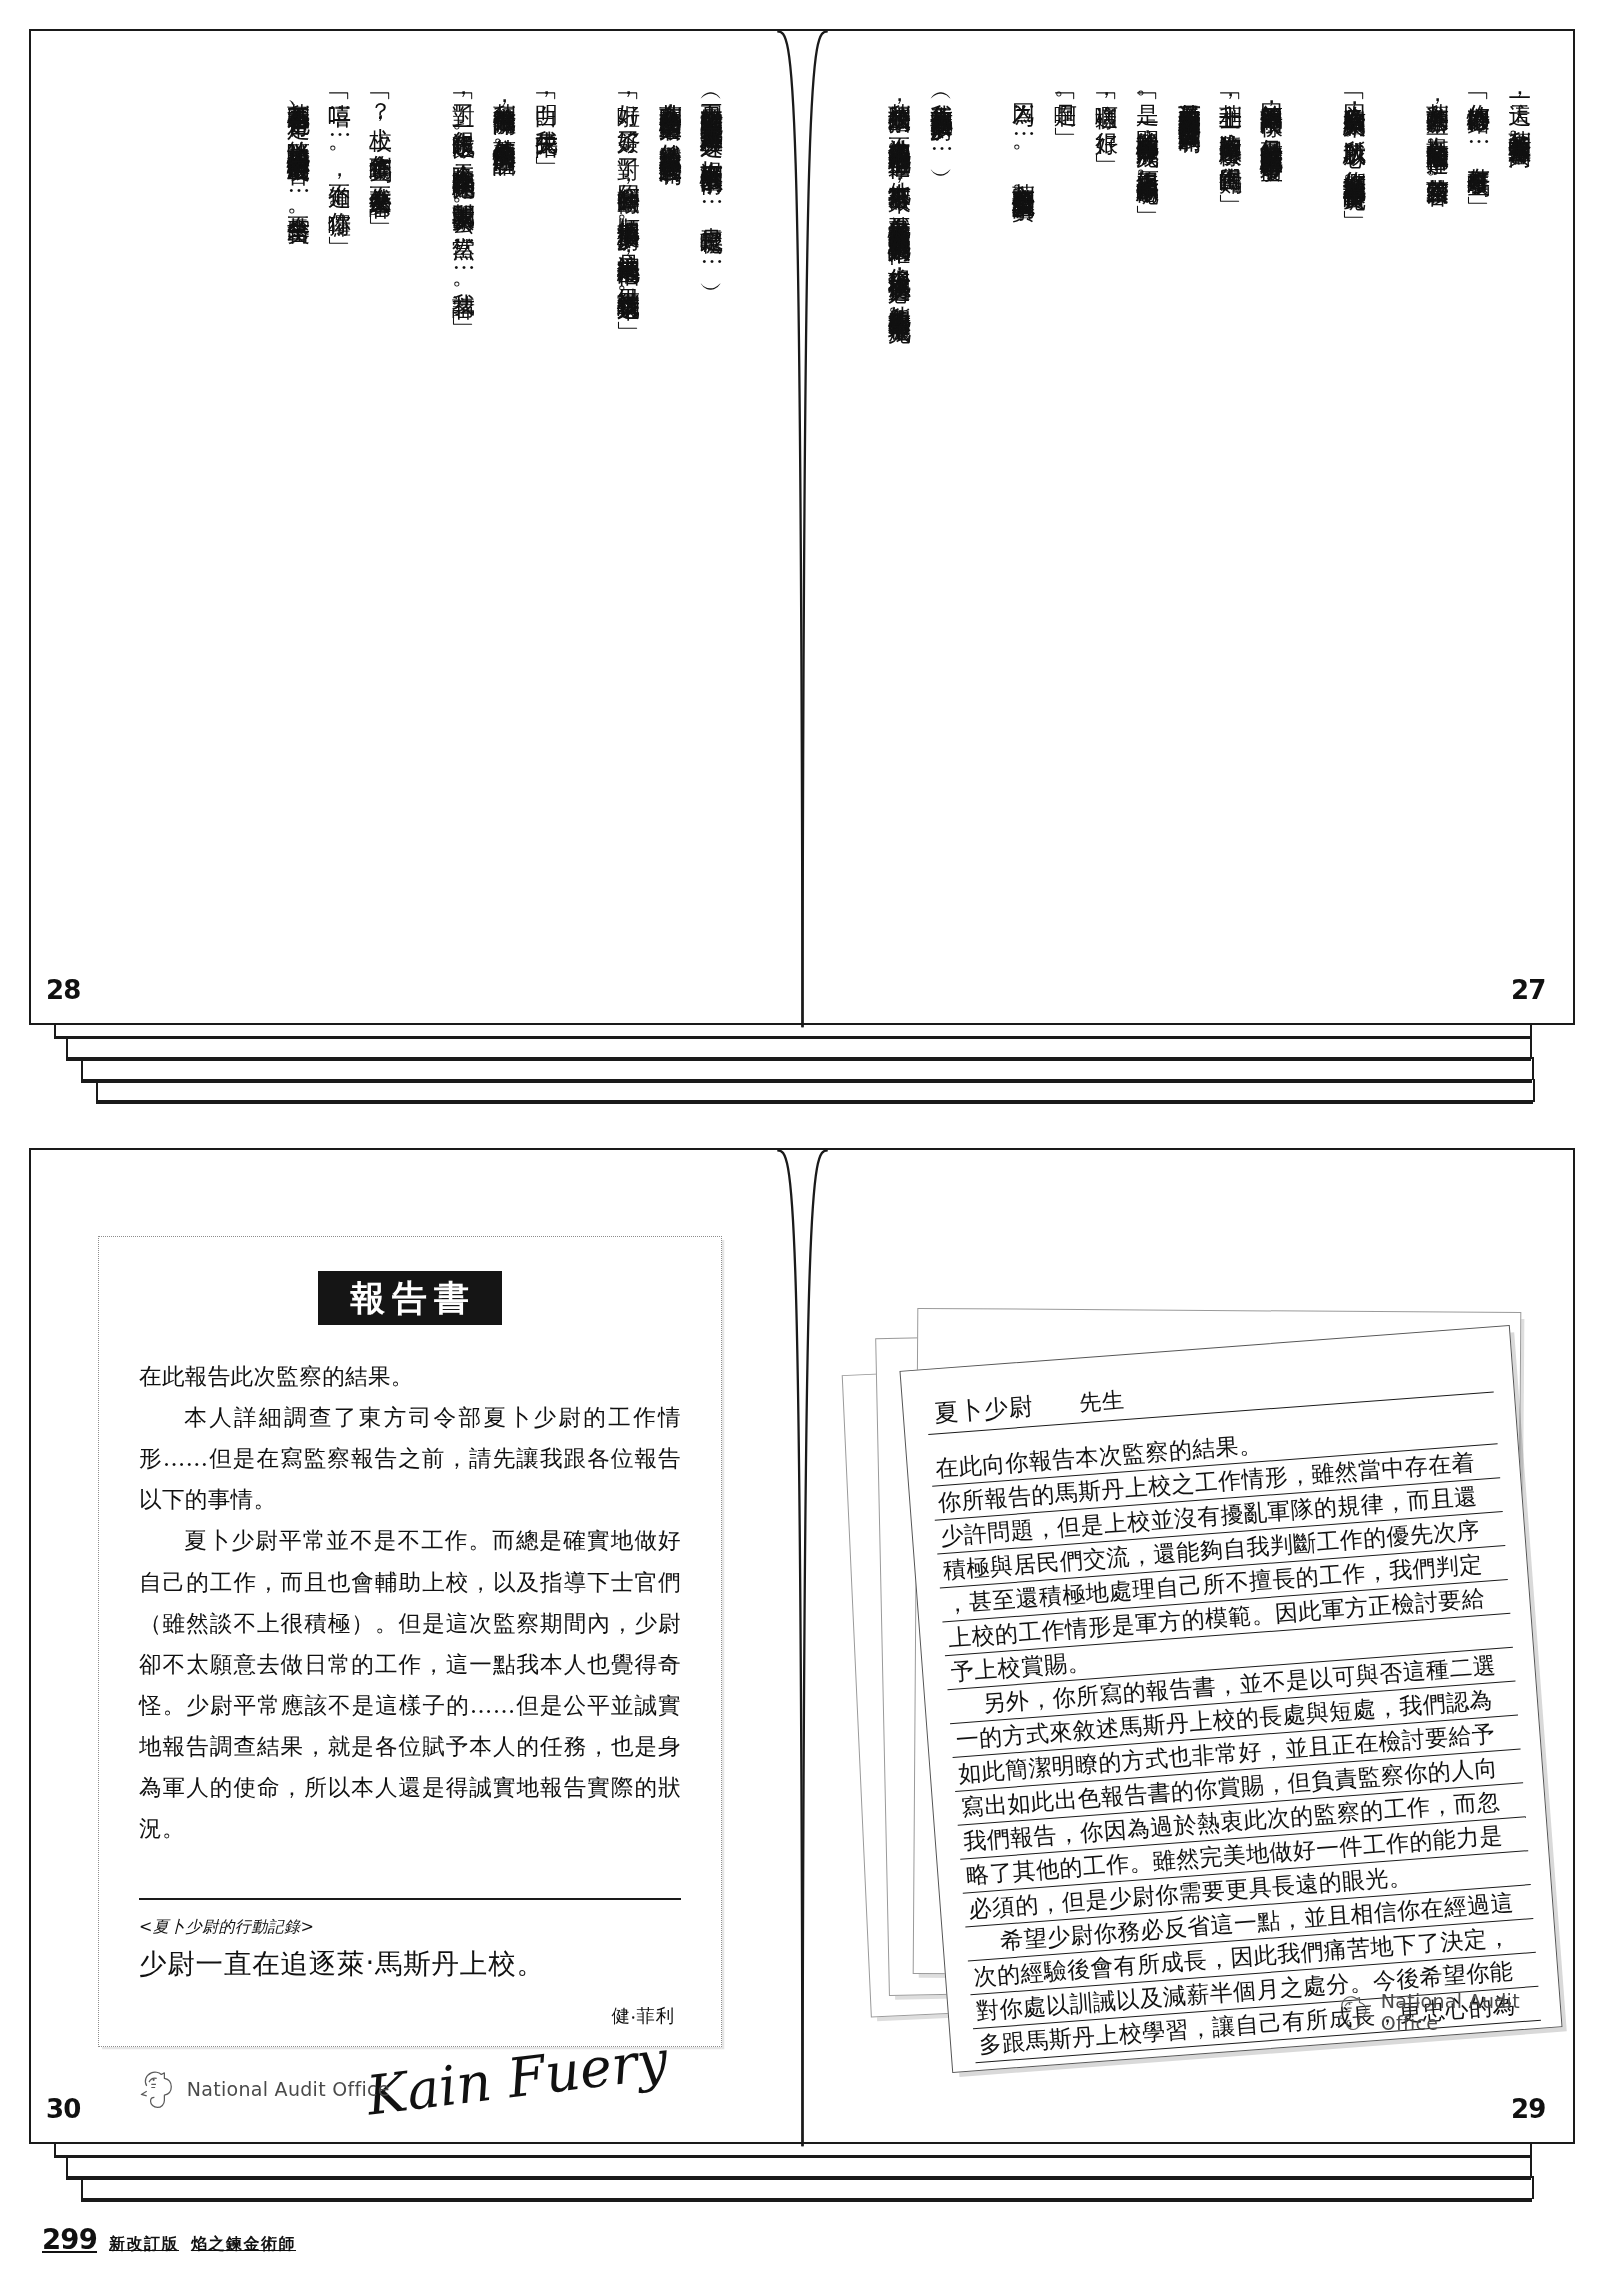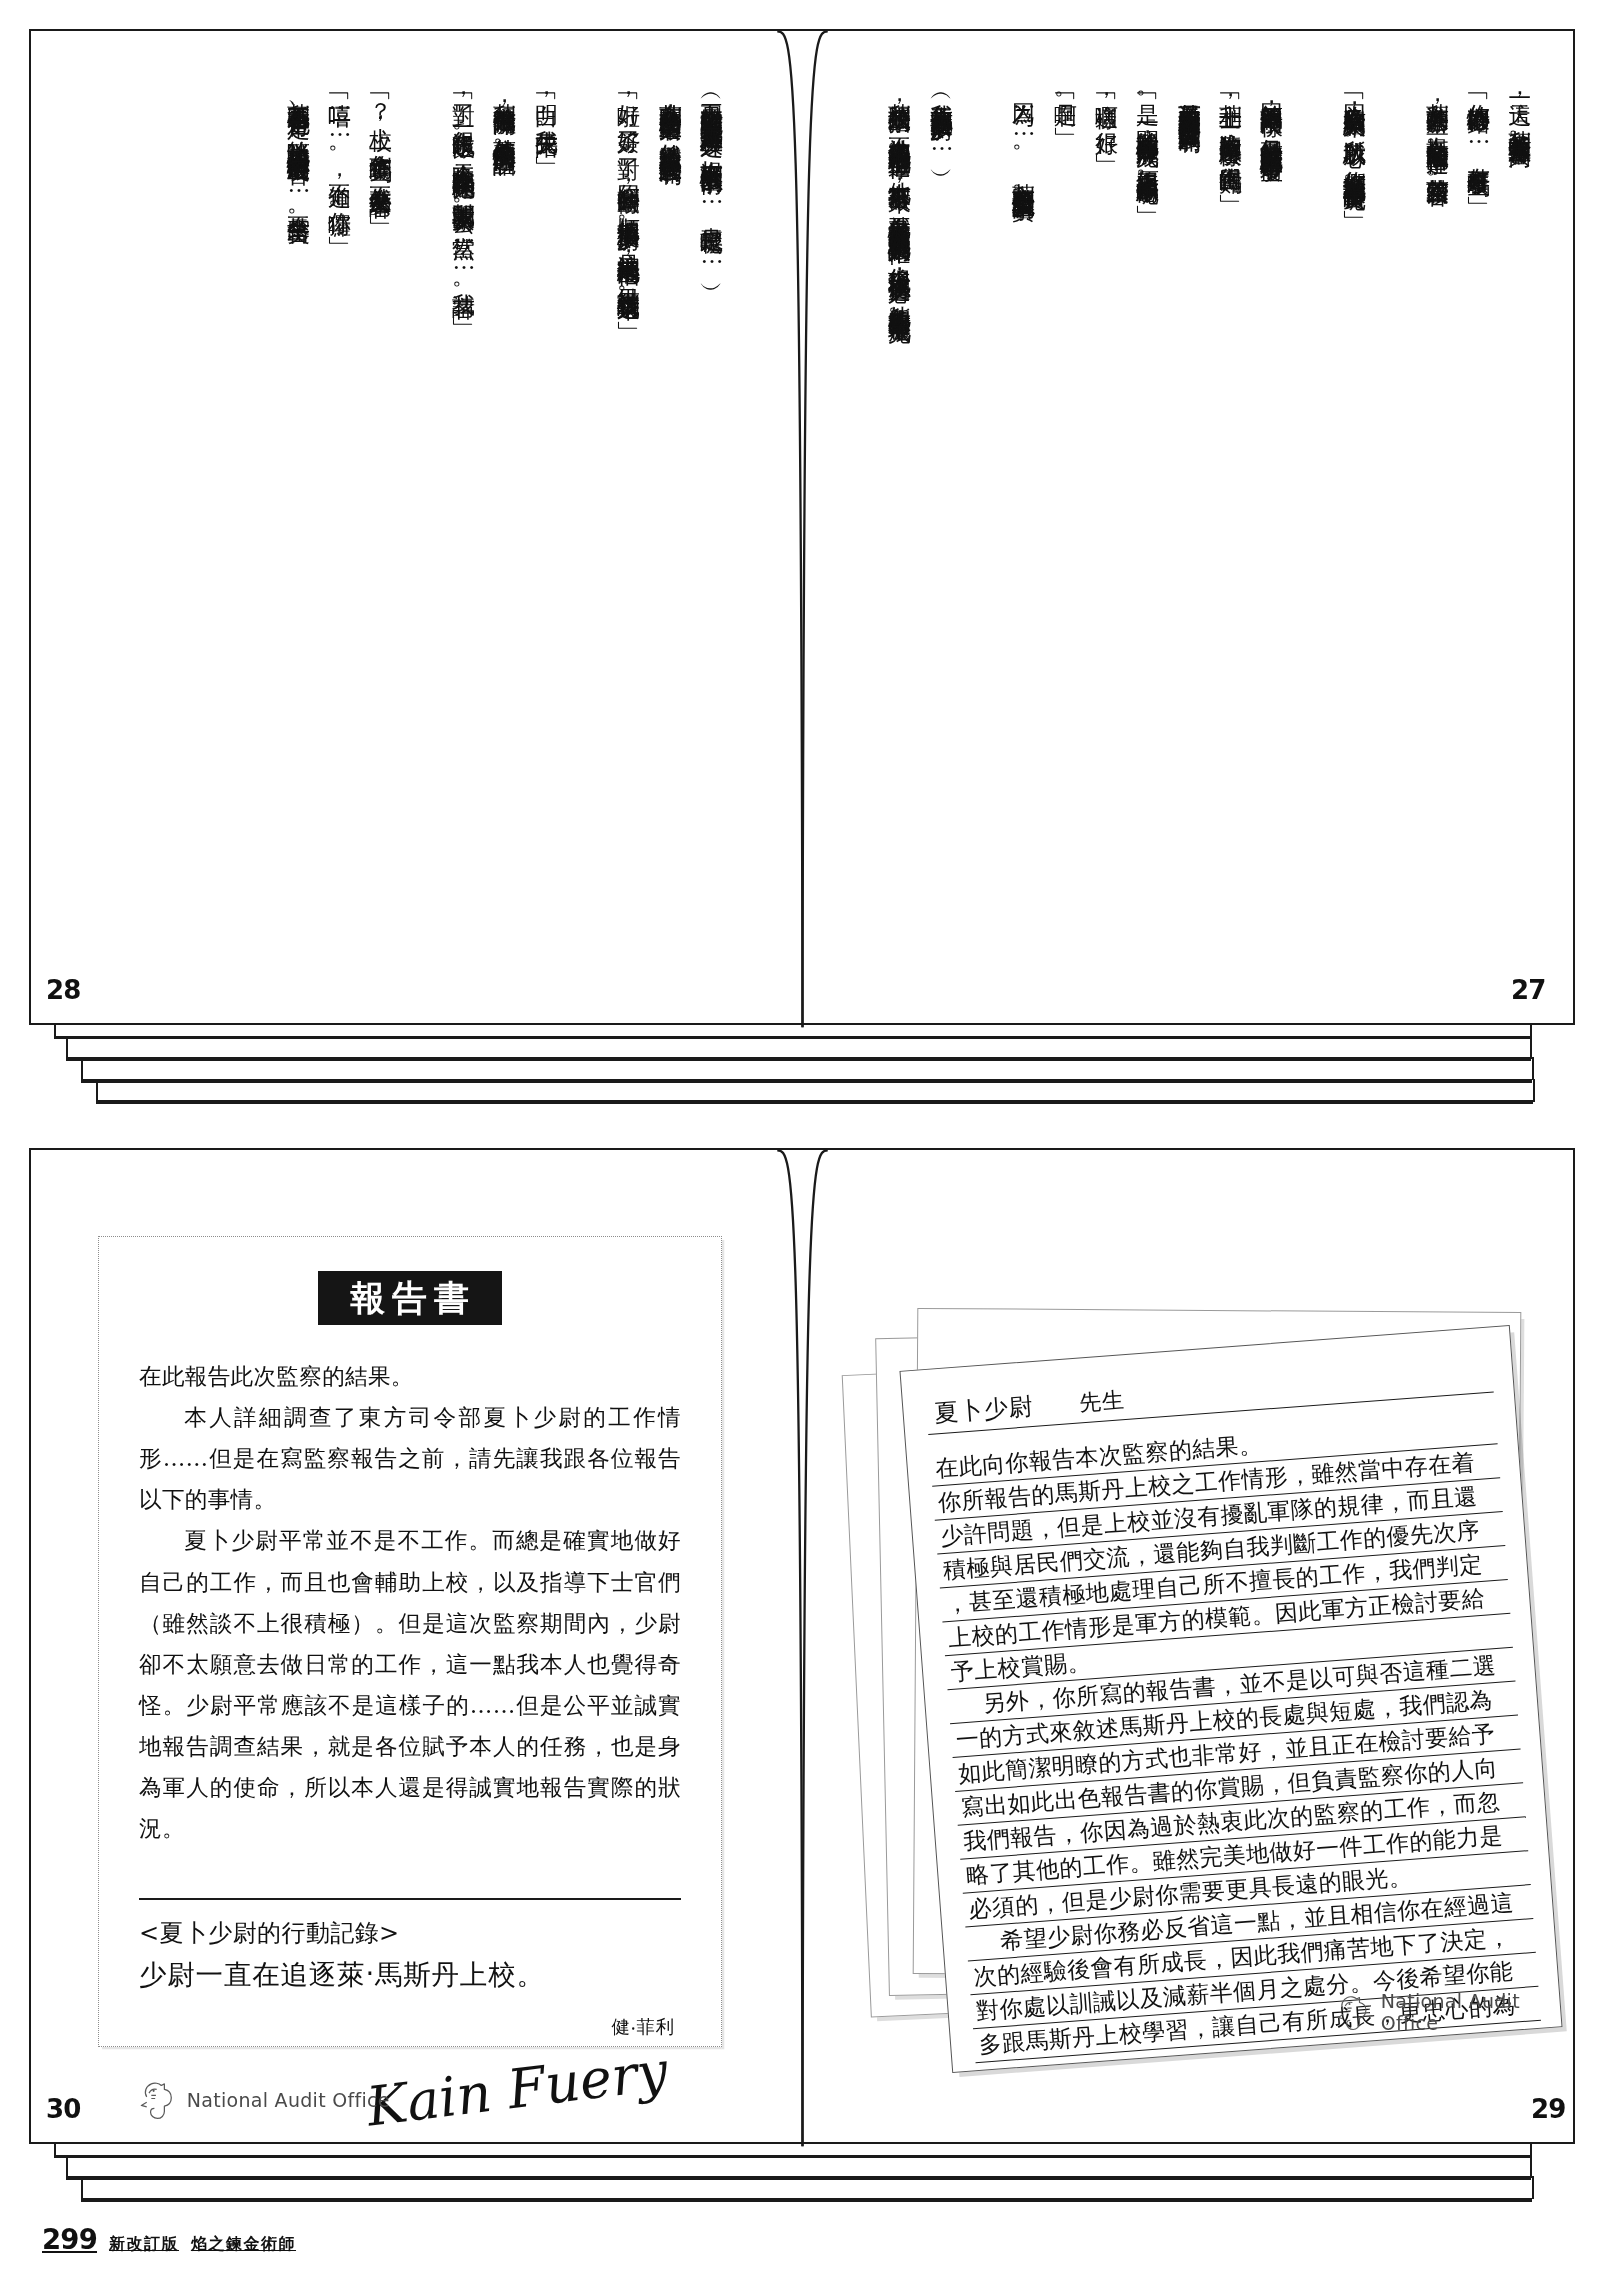--- a/index.html
+++ b/index.html
@@ -61,21 +61,21 @@
     font-weight:bold;font-size:35px;letter-spacing:6.9px;
     padding:7.7px 26px 9.2px 32px;line-height:1.06;
   }
   .report-body{
     font-size:22.6px;line-height:1.82;text-align:justify;
     letter-spacing:0.3px;color:#111;
   }
   .report-body p{margin:0;}
   .report-body p.ind{text-indent:2em;}
   .rule-thick{border:0;border-top:2.3px solid #1a1a1a;margin:0;}
-  .rec-label{font-size:24px;letter-spacing:0.4px;}
+  .rec-label{font-size:16px;letter-spacing:0.4px;font-style:italic;}
   .rec-line{font-size:27.5px;font-weight:normal;letter-spacing:0.8px;
             font-family:"DejaVu Sans","Liberation Sans",sans-serif;}
   .sig-name{font-size:18.4px;letter-spacing:0.8px;text-align:right;}
   .sig-script{
     font-family:"DejaVu Serif","Liberation Serif",serif;
     font-style:italic;font-size:54px;color:#111;
     transform:rotate(-7deg);transform-origin:right center;
     white-space:nowrap;
   }
   .nao{display:flex;align-items:center;gap:7.7px;}
@@ -276,21 +276,21 @@
             <path d="M16 24 l6 0 M16 28 l5 0"></path>
             <circle cx="19" cy="18" r="1.4" fill="#5a5a5a" stroke="none"></circle>
             <path d="M10 33 L3 37 L10 39"></path>
           </g>
         </svg>
       </span>
       <span class="nao-text">National Audit Office</span>
     </div>
   </div>
 
-  <div class="pagenum" style="left:1511px;top:946px;margin-left:20px;">29</div>
+  <div class="pagenum" style="left:1511px;top:946px;">29</div>
 </div>
 
 <div class="edges" style="top:2144px;">
   <div class="edgeline" style="left:54px;top:10.7px;width:1477px;"></div>
   <div class="edgeline" style="left:66px;top:32px;width:1465px;"></div>
   <div class="edgeline" style="left:81px;top:54px;width:1451px;"></div>
   <div class="edgeside" style="left:54px;top:0px;height:12.2px;"></div>
   <div class="edgeside" style="left:66px;top:10.7px;height:23px;"></div>
   <div class="edgeside" style="left:81px;top:32px;height:23px;"></div>
   <div class="edgeside" style="left:1530px;top:0px;height:12.2px;"></div>

